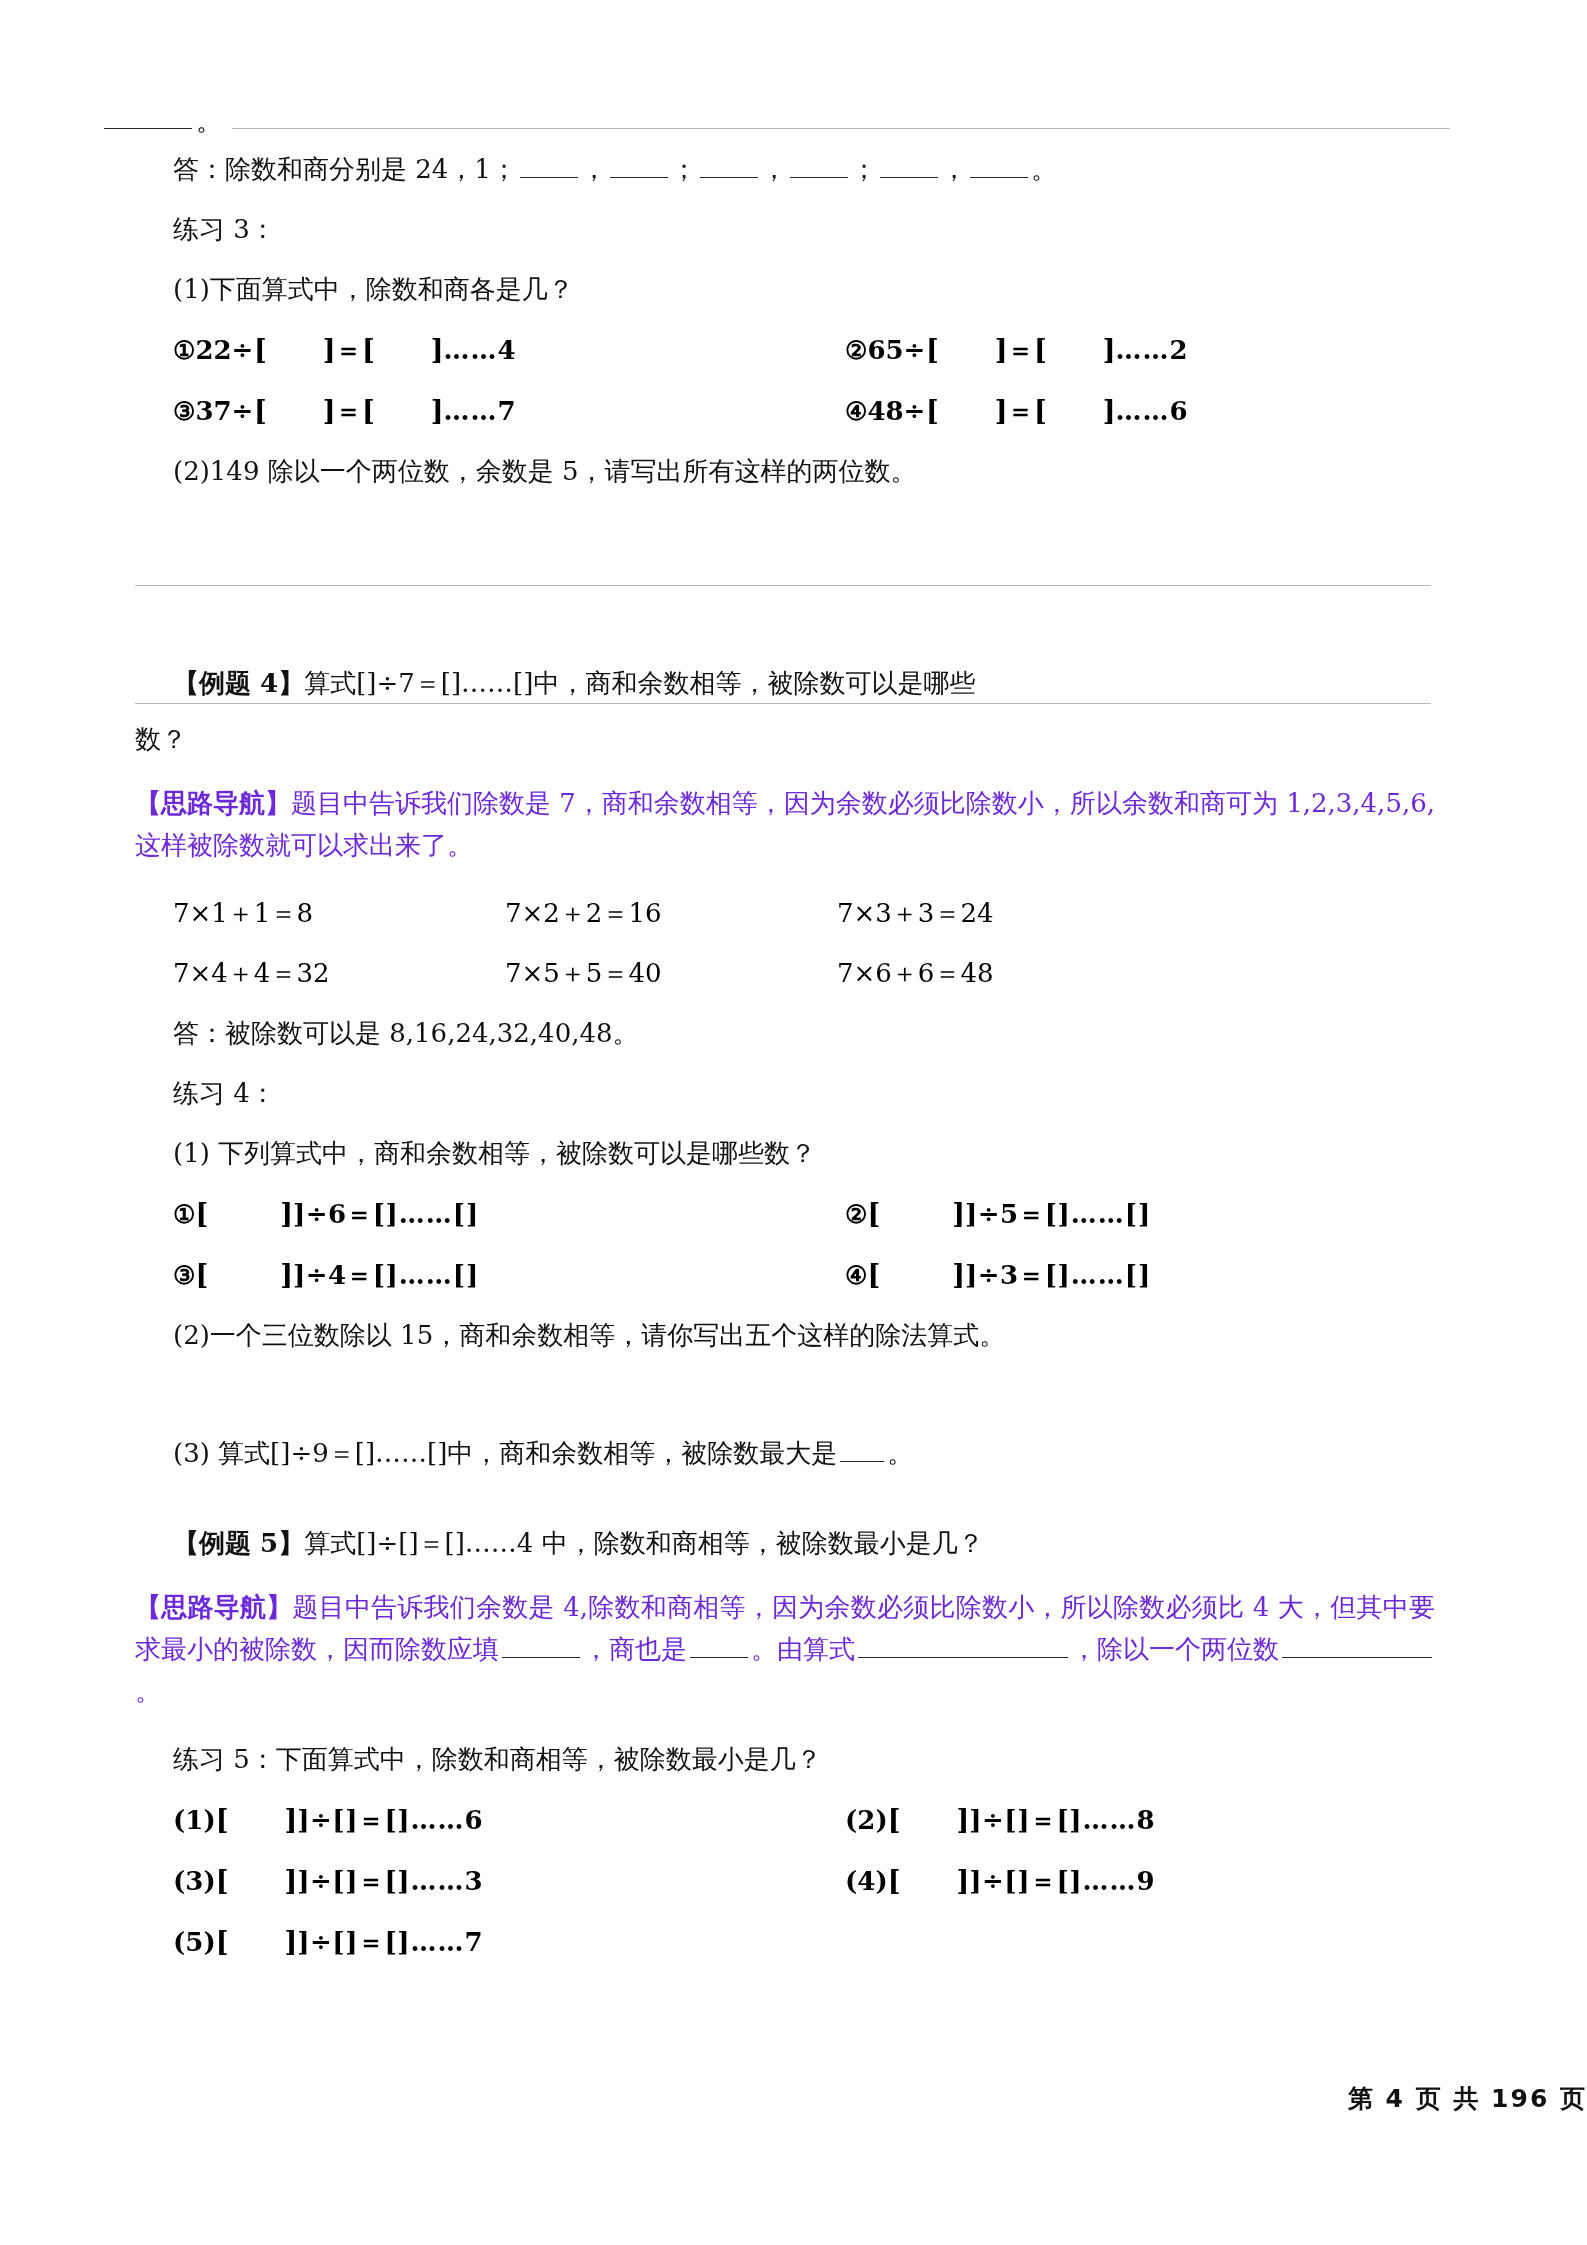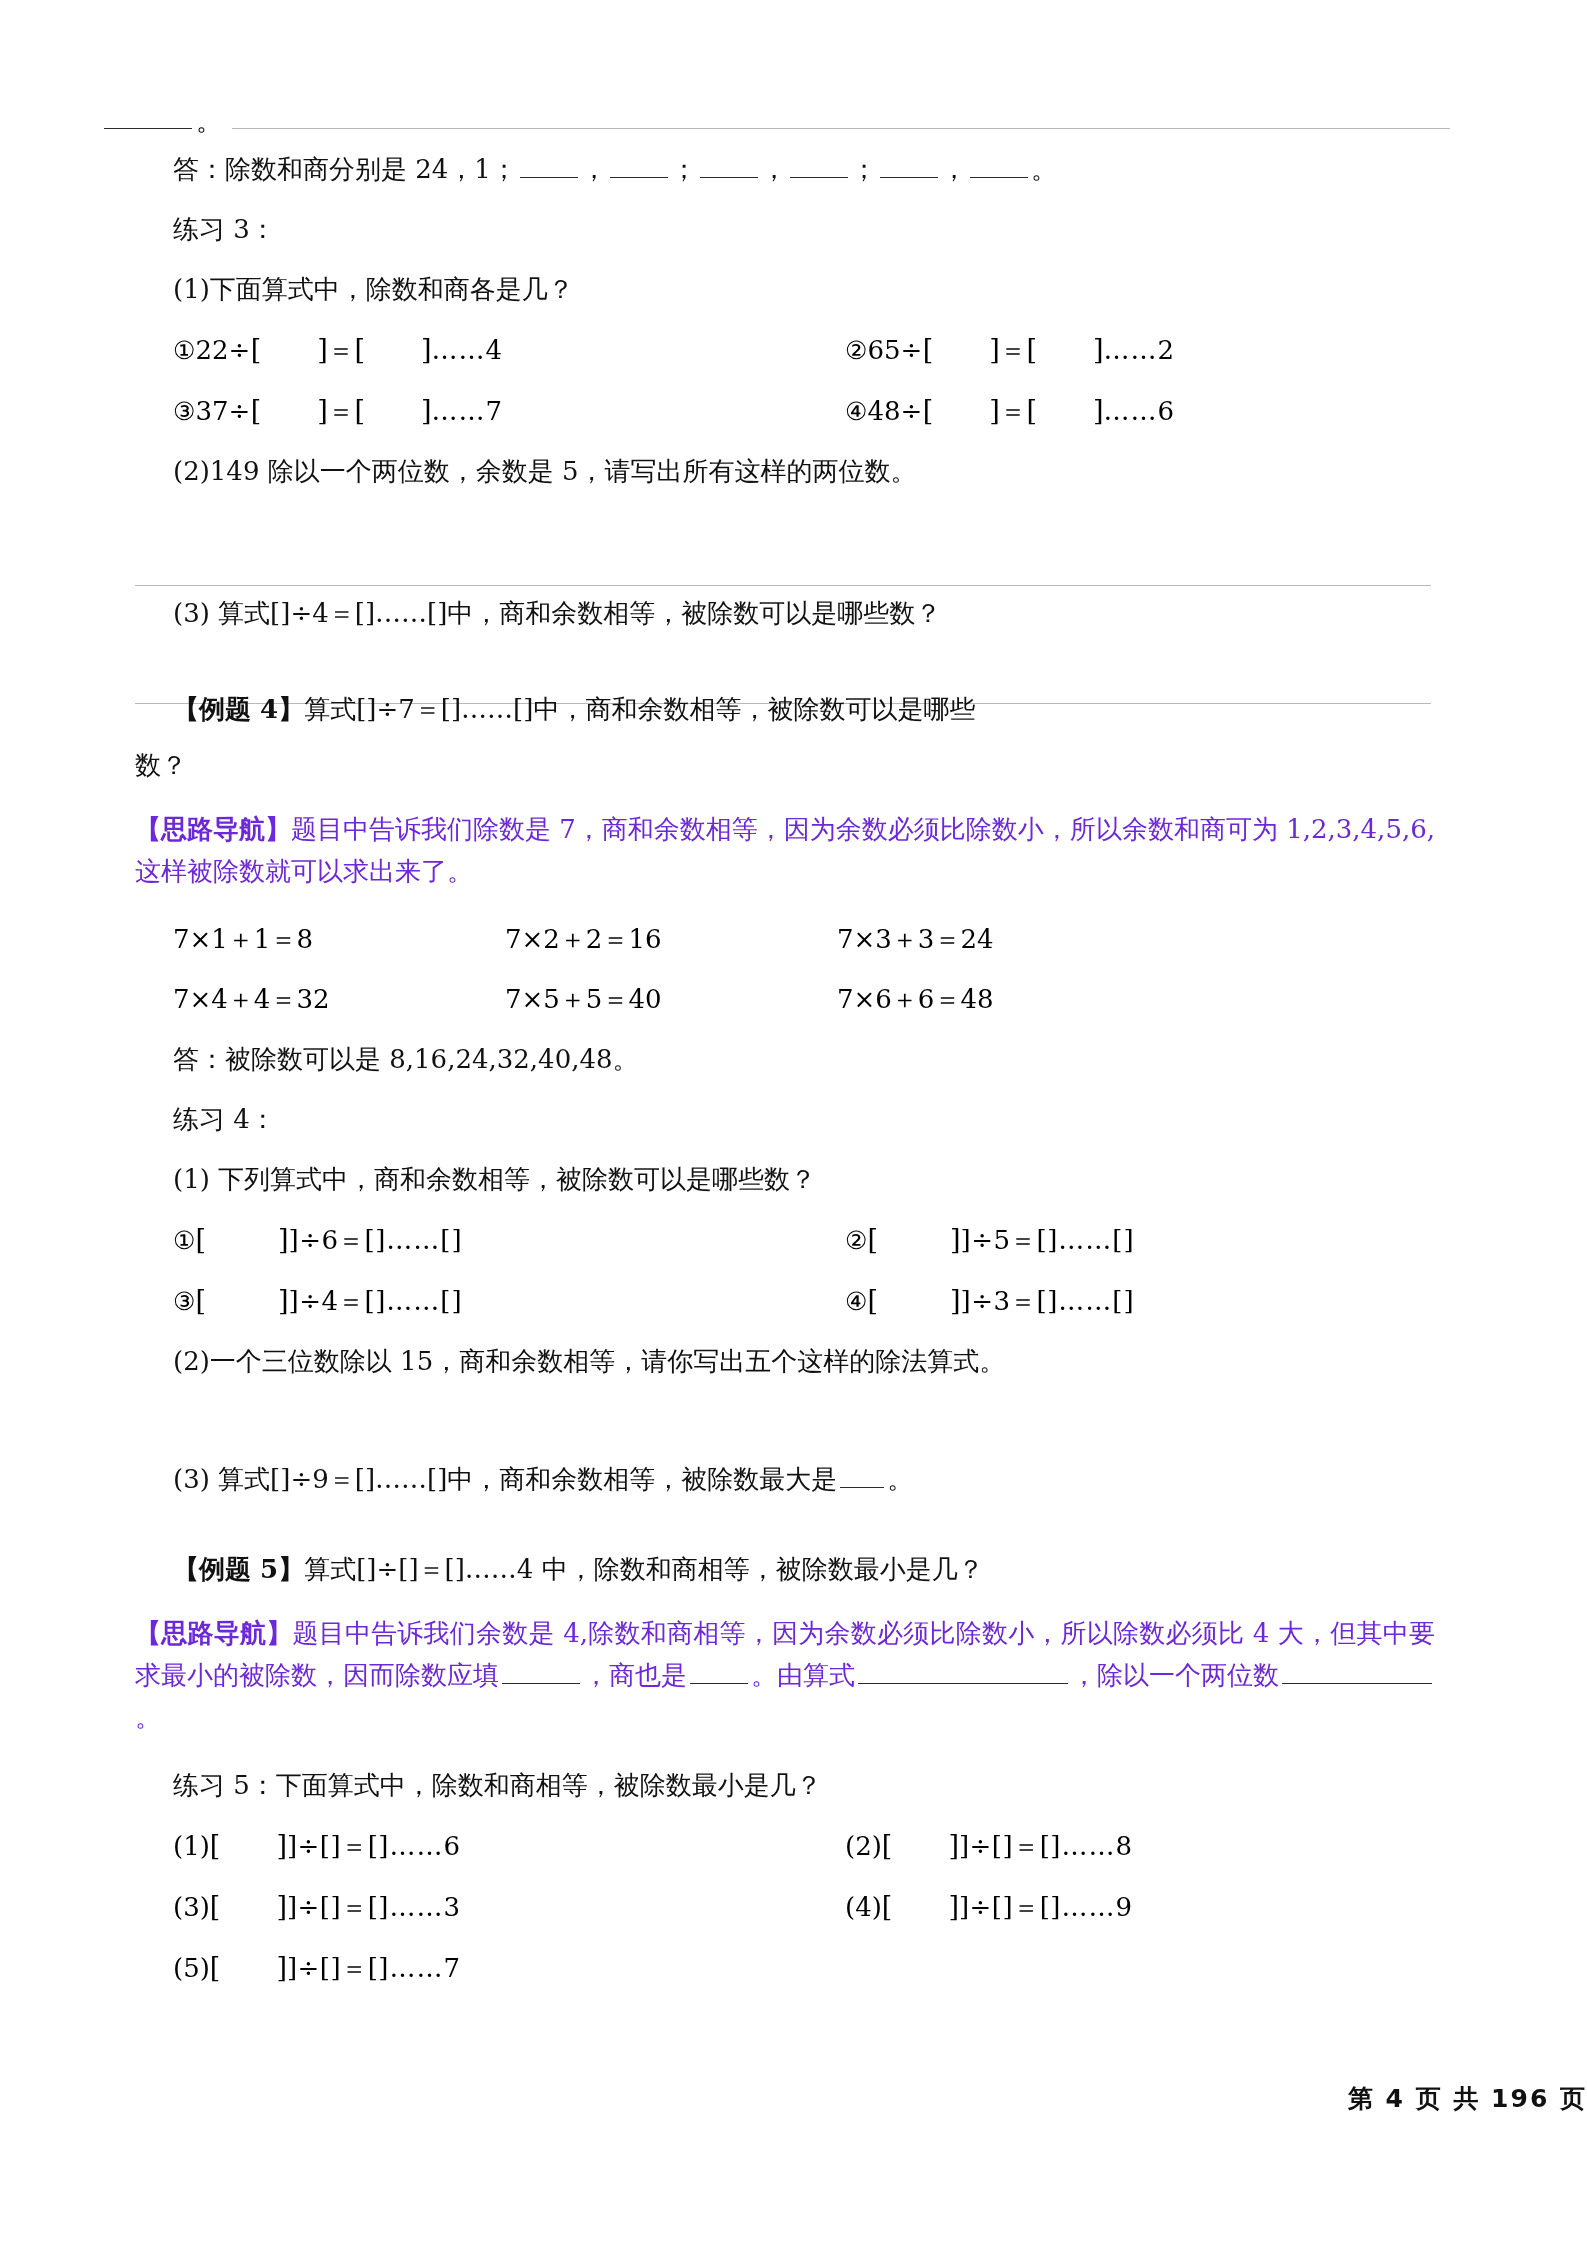--- a/index.html
+++ b/index.html
@@ -112,20 +112,21 @@
 
   
   .eqrow {
     display: flex;
     font-size: 26px;
     line-height: 1.0;
     white-space: nowrap;
   }
   .eqrow .col {
     flex: 0 0 auto;
+    font-weight: bold;
   }
   .eqrow .colA { width: 672px; }
   .eqrow .colB { width: 620px; }
 
   .circnum {
     display: inline-block;
     font-size: 25px;
   }
 
   .ops { letter-spacing: 0.5px; }
@@ -193,23 +194,20 @@
       </div>
       <div class="col colB">
         <span class="circnum">④</span><span>48</span><span class="ops">÷</span><span class="bx"><span class="bk">[</span><span class="sp sp-m"></span><span class="bk">]</span></span><span class="ops">＝</span><span class="bx"><span class="bk">[</span><span class="sp sp-m"></span><span class="bk">]</span></span><span class="dots">……</span><span>6</span>
       </div>
     </div>
 
     <div class="line indent1 mt-c">(2)149 除以一个两位数，余数是 5，请写出所有这样的两位数。</div>
 
     <div style="height:116px;"></div>
 
-    <div class="line indent1">
-      <span>(3) 算式[</span><span class="sp sp-m"></span><span>]÷4＝[</span><span class="sp sp-m"></span><span>]……[</span><span class="sp sp-m"></span><span>]中，商和余数相等，被除数可以是哪些数？</span>
-    </div>
 
     <div style="height:70px;"></div>
 
     <div class="line indent1">
       <span class="bold-head">【例题 4】</span><span>算式[</span><span class="sp sp-m"></span><span>]÷7＝[</span><span class="sp sp-m"></span><span>]……[</span><span class="sp sp-m"></span><span>]中，商和余数相等，被除数可以是哪些</span>
     </div>
     <div class="line mt-b">数？</div>
 
     <div class="para mt-b">
       <span class="bold-head">【思路导航】</span><span>题目中告诉我们除数是 7，商和余数相等，因为余数必须比除数小，所以余数和商可为 1,2,3,4,5,6,这样被除数就可以求出来了。</span>

